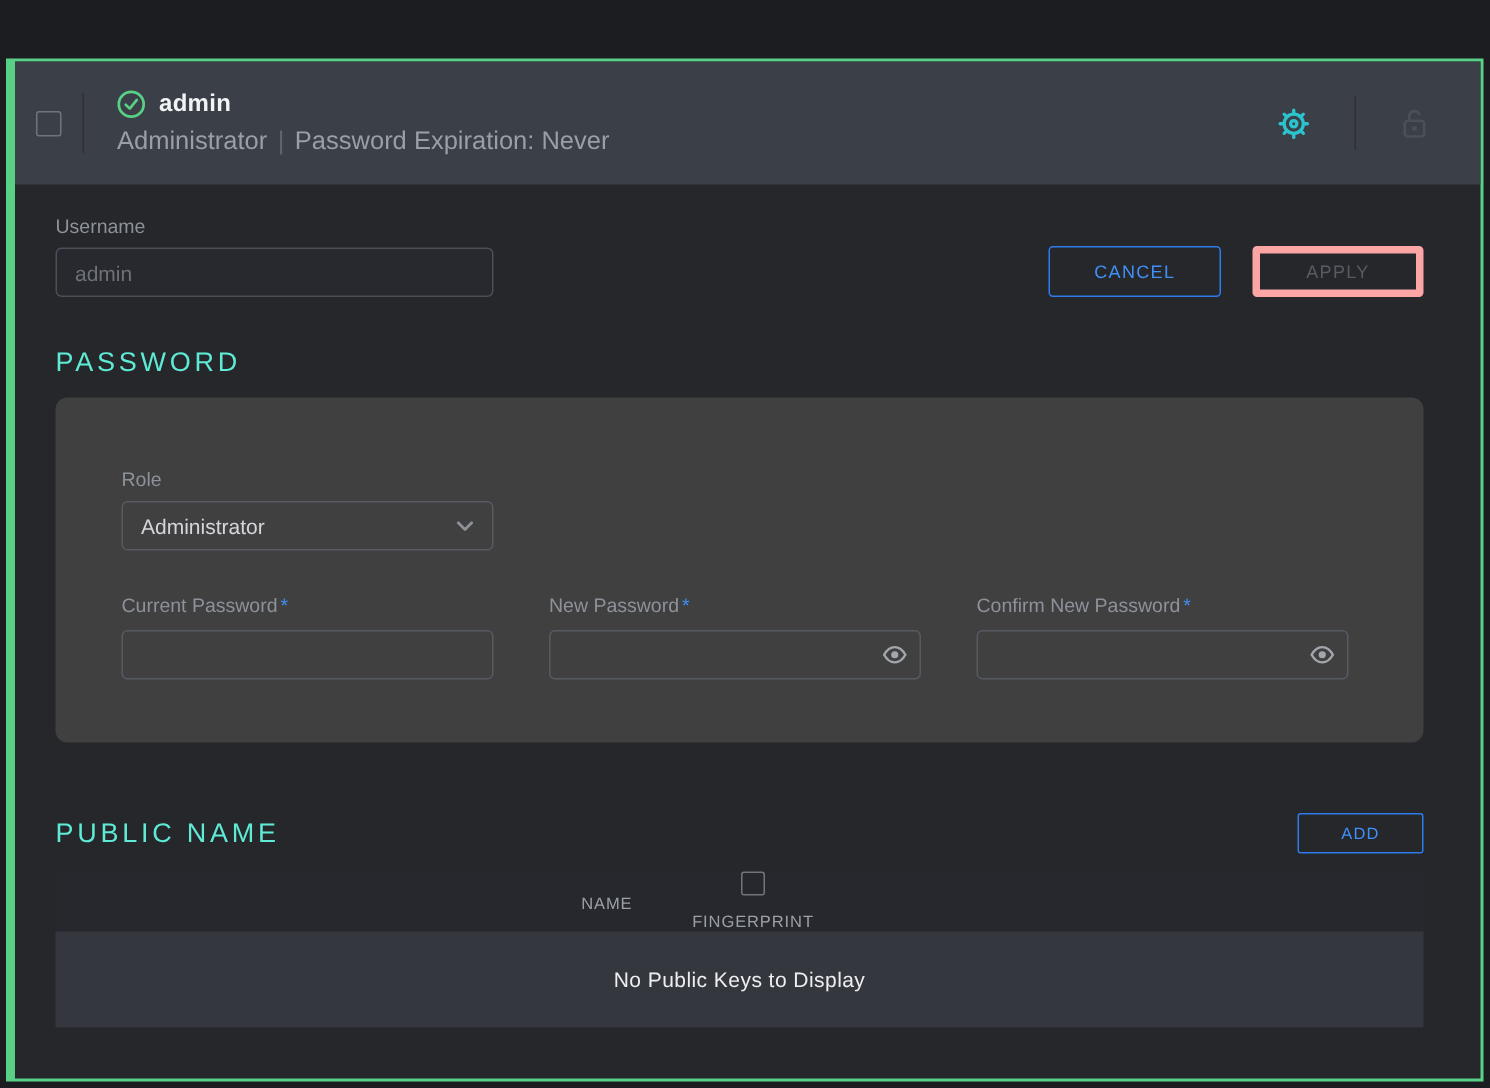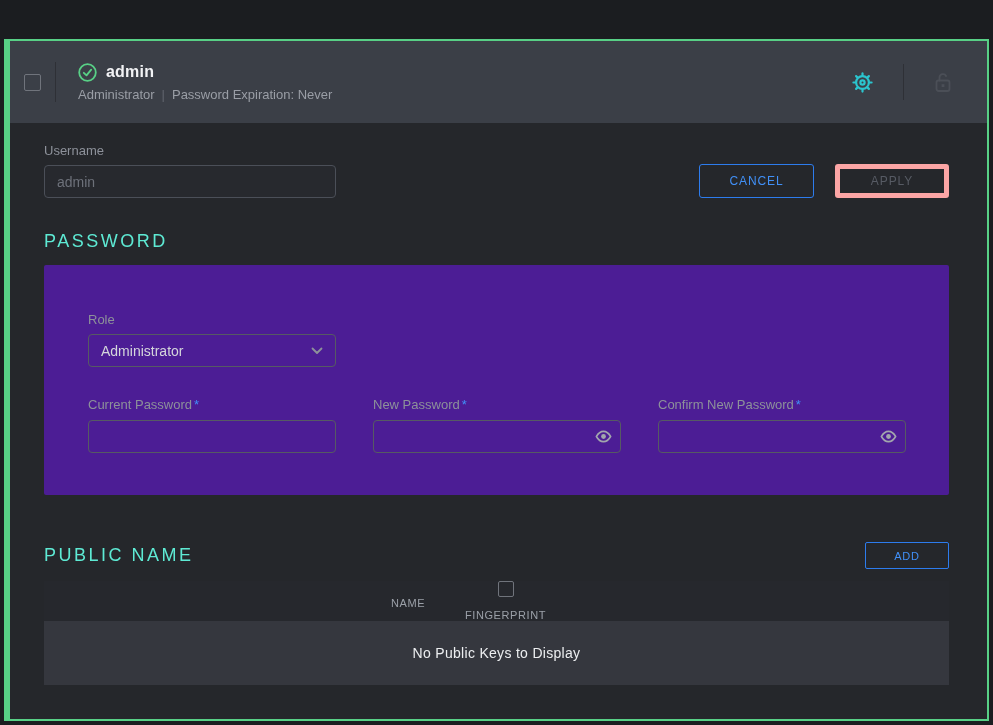--- a/index.html
+++ b/index.html
@@ -19,28 +19,28 @@
     padding: 0 34px 0 14px;
   }
   .checkbox {
     width: 17px; height: 17px; border: 1px solid #70747c;
     border-radius: 2px; background: transparent; flex: none; cursor: pointer;
   }
   .hdr-divider { width: 1px; height: 40px; background: #2e3036; margin: 0 22px 0 14px; flex: none; }
   .user-summary { display: flex; flex-direction: column; }
   .title-row { display: flex; align-items: center; gap: 9px; }
   .title { font-size: 16px; font-weight: bold; color: #f2f3f5; letter-spacing: .2px; }
-  .subtitle { margin-top: 5px; font-size: 13px; color: #9a9ea6; }
+  .subtitle { margin-top: 5px; font-size: 17px; color: #9a9ea6; }
   .subtitle .pipe { color: #61656d; padding: 0 7px; }
   .hdr-spacer { flex: 1; }
   .icon-btn { background: none; border: none; padding: 0; cursor: pointer; display: flex; align-items: center; }
   .hdr-divider2 { width: 1px; height: 36px; background: #2e3036; margin: 0 29px; flex: none; }
 
   
-  .main { padding: 0 38px 0 34px; }
+  .main { padding: 0 38px 0 27px; }
 
   .field-label { font-size: 13px; color: #8d919a; }
   .username-row { margin-top: 20px; display: flex; justify-content: space-between; align-items: flex-end; }
   .text-input {
     display: block; margin-top: 7px; width: 292px; height: 33px;
     background: #27292e; border: 1px solid #4b4f58; border-radius: 4px;
     color: #6d717a; font-size: 14px; padding: 0 12px; outline: none;
     font-family: "Liberation Sans", sans-serif;
   }
   .btn-row { display: flex; padding-bottom: 0; }
@@ -49,21 +49,21 @@
     font-size: 12px; letter-spacing: .9px; cursor: pointer;
     font-family: "Liberation Sans", sans-serif;
   }
   .btn-cancel { width: 115px; border: 1px solid #2d7ced; color: #4190f7; }
   .btn-apply  { width: 114px; border: 5px solid #fca5a5; color: #575b64; margin-left: 21px; cursor: default; }
 
   .section-heading { font-size: 18px; letter-spacing: 2.5px; color: #5eead4; }
   .pw-heading { margin-top: 33px; }
 
   .card {
-    margin-top: 13px; background: #4c1d95; border-radius: 2px;
+    margin-top: 13px; background: #404040; border-radius: 8px;
     padding: 47px 43px 42px 44px;
   }
   .select {
     margin-top: 7px; width: 248px; height: 33px;
     border: 1px solid #565a63; border-radius: 4px; background: transparent;
     display: flex; align-items: center; justify-content: space-between;
     padding: 0 12px; color: #d4d6db; font-size: 14px; cursor: pointer;
   }
   .fields-row { margin-top: 28px; display: flex; gap: 37px; }
   .field { width: 248px; }

